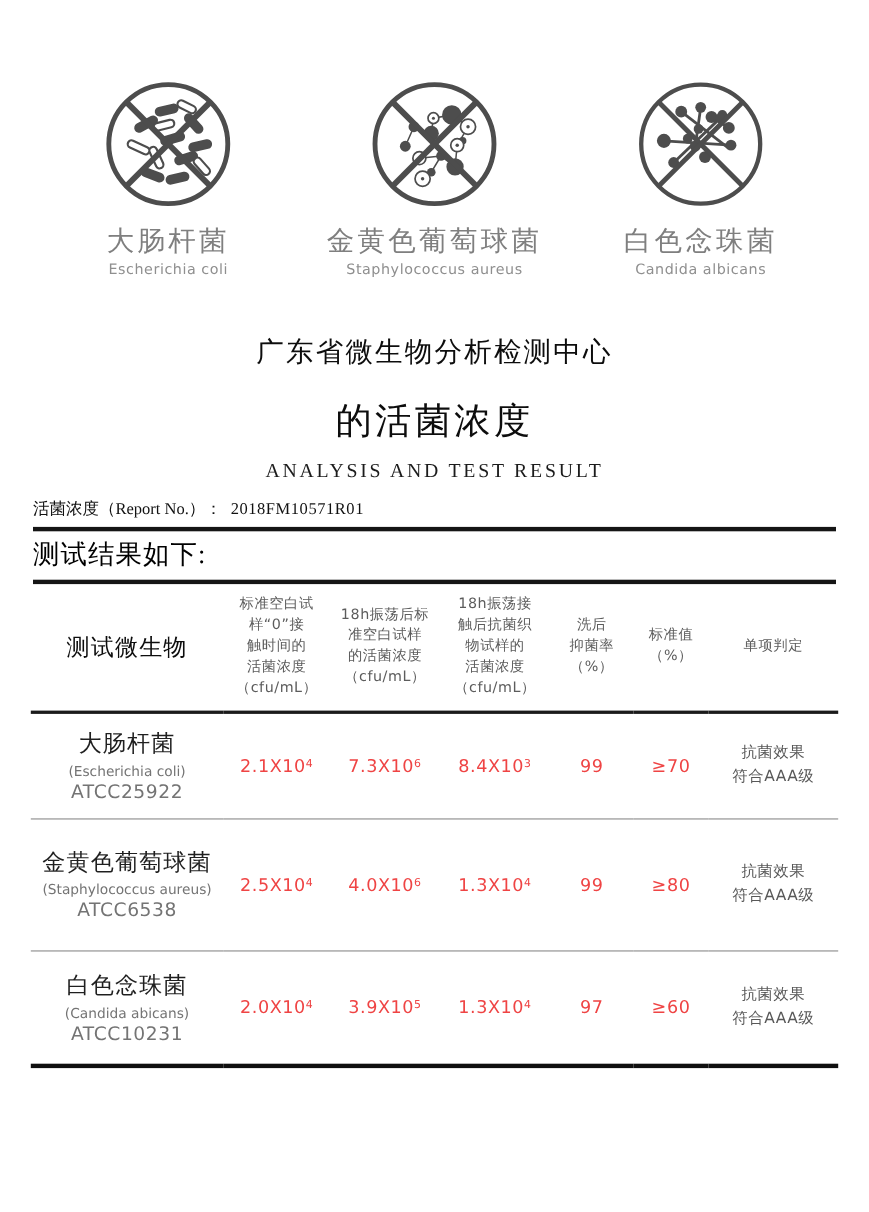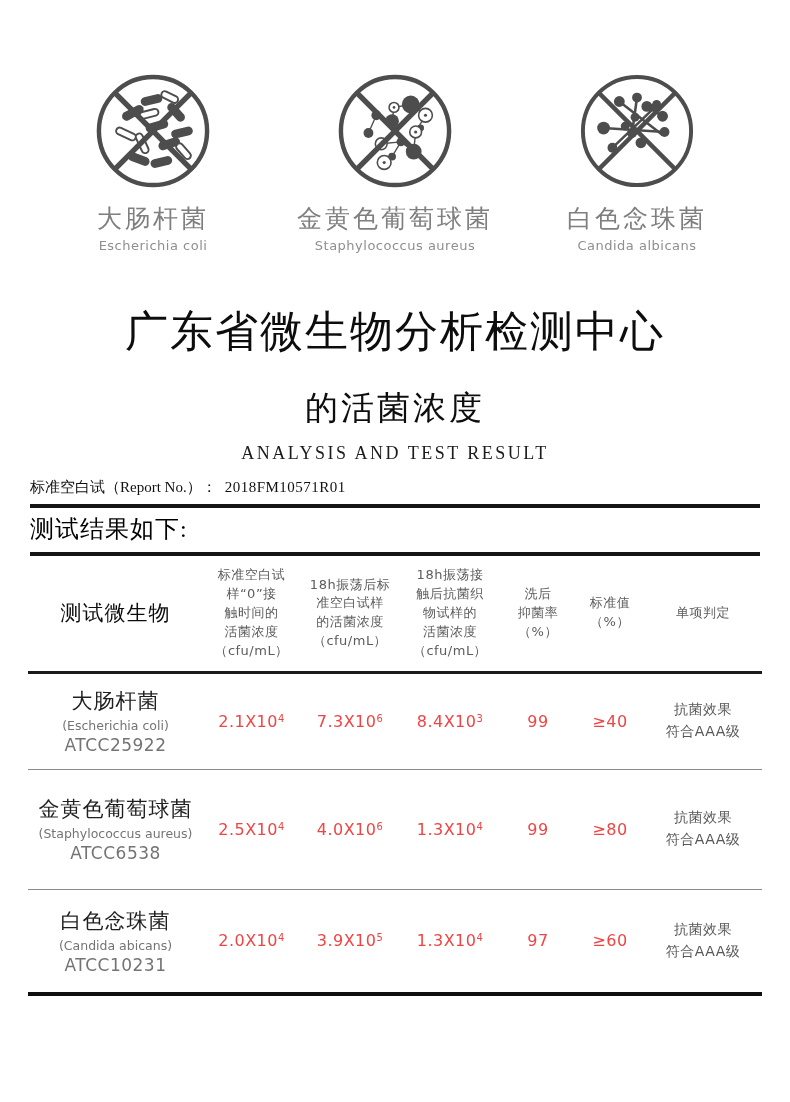--- a/index.html
+++ b/index.html
@@ -15,21 +15,21 @@
   .icon-group svg{display:block;}
   .icon-label-cn{
     margin-top:12px; font-size:25px; letter-spacing:3px; color:#7f7f7f;
     font-family:"DejaVu Sans","Liberation Sans",sans-serif; white-space:nowrap;
   }
   .icon-label-en{margin-top:3px; font-size:13px; color:#8f8f8f; letter-spacing:0.5px; white-space:nowrap;}
   
   .title-block{text-align:center; margin-top:50px;}
   .org-cn{
     font-family:"Liberation Serif","DejaVu Serif",serif; font-weight:400;
-    font-size:43px; letter-spacing:2px; margin:0; color:#0d0d0d;
+    font-size:25px; letter-spacing:2px; margin:0; color:#0d0d0d;
   }
   .org-en{
     font-family:"Liberation Serif","DejaVu Serif",serif;
     font-size:20px; letter-spacing:1.5px; margin-top:13px; color:#1c1c1c;
   }
   .doc-cn{
     font-family:"Liberation Serif","DejaVu Serif",serif; font-weight:400;
     font-size:33px; letter-spacing:3px; margin:25px 0 0 0; color:#0d0d0d;
   }
   .doc-en{
@@ -205,21 +205,21 @@
 
   </div>
 
   <div class="title-block">
     <h1 class="org-cn">广东省微生物分析检测中心</h1>
     <h2 class="doc-cn">的活菌浓度</h2>
     <div class="doc-en">ANALYSIS AND TEST RESULT</div>
   </div>
 
   <div class="report-line">
-    <span>标准空白试（Report No.）：</span><span class="num">2018FM10571R01</span>
+    <span>活菌浓度（Report No.）：</span><span class="num">2018FM10571R01</span>
   </div>
   <div class="rule"></div>
 
   <div class="section-heading">测试结果如下:</div>
   <div class="rule"></div>
 
   <table class="results">
     <colgroup>
       <col style="width:175px">
         <col style="width:97px">
@@ -258,21 +258,21 @@
       <tr>
         <td class="c-microbe">
           <div class="name-cn">大肠杆菌</div>
           <div class="name-latin">(Escherichia coli)</div>
           <div class="strain">ATCC25922</div>
         </td>
         <td class="c-val"><span>2.1X10</span><sup>4</sup></td>
         <td class="c-val"><span>7.3X10</span><sup>6</sup></td>
         <td class="c-val"><span>8.4X10</span><sup>3</sup></td>
         <td class="c-val">99</td>
-        <td class="c-val">≥40</td>
+        <td class="c-val">≥70</td>
         <td class="c-verdict">抗菌效果
 符合AAA级</td>
       </tr>
       <tr>
         <td class="c-microbe">
           <div class="name-cn">金黄色葡萄球菌</div>
           <div class="name-latin">(Staphylococcus aureus)</div>
           <div class="strain">ATCC6538</div>
         </td>
         <td class="c-val"><span>2.5X10</span><sup>4</sup></td>

